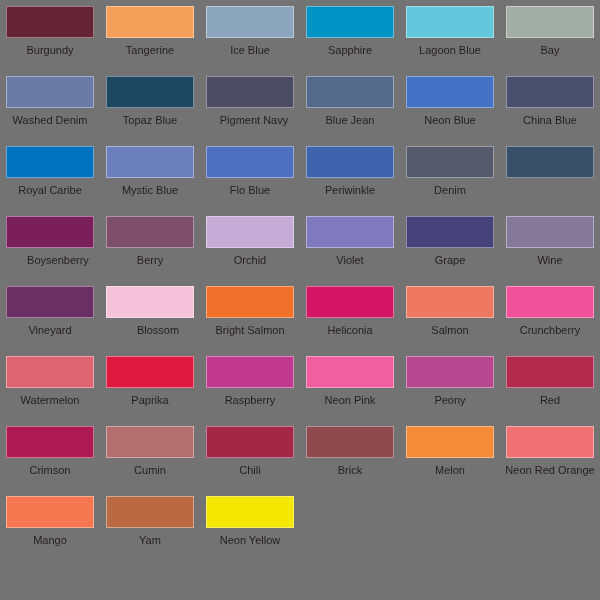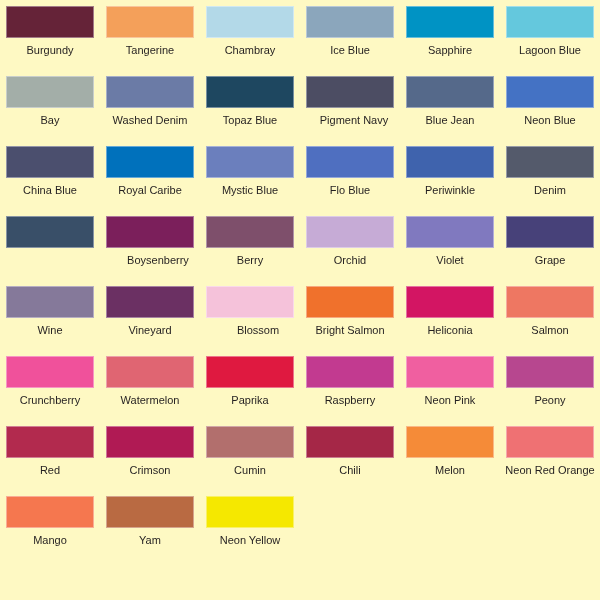--- a/index.html
+++ b/index.html
@@ -48,34 +48,30 @@
     color: #231f20;
     text-align: center;
     white-space: nowrap;
     letter-spacing: 0px;
     font-family: "Liberation Sans", sans-serif;
   }
 </style>
 </head>
 <body>
 
-<div id="swatch-chart" style="background: #fef9c3;">
+<div id="swatch-chart" style="background: #737373;">
     <div class="swatch-cell">
       <div class="swatch-chip" style="background-color: rgb(101, 35, 56);"></div>
       <div class="swatch-label" style="color: rgb(35, 31, 32);">Burgundy</div>
     </div>
     <div class="swatch-cell">
       <div class="swatch-chip" style="background-color: rgb(244, 160, 90);"></div>
       <div class="swatch-label" style="color: rgb(35, 31, 32);">Tangerine</div>
     </div>
     <div class="swatch-cell">
-      <div class="swatch-chip" style="background-color: rgb(179, 217, 232);"></div>
-      <div class="swatch-label" style="color: rgb(35, 31, 32);">Chambray</div>
-    </div>
-    <div class="swatch-cell">
       <div class="swatch-chip" style="background-color: rgb(139, 166, 188);"></div>
       <div class="swatch-label" style="color: rgb(35, 31, 32);">Ice Blue</div>
     </div>
     <div class="swatch-cell">
       <div class="swatch-chip" style="background-color: rgb(0, 147, 196);"></div>
       <div class="swatch-label" style="color: rgb(35, 31, 32);">Sapphire</div>
     </div>
     <div class="swatch-cell">
       <div class="swatch-chip" style="background-color: rgb(100, 200, 221);"></div>
       <div class="swatch-label" style="color: rgb(35, 31, 32);">Lagoon Blue</div>
@@ -208,20 +204,24 @@
       <div class="swatch-chip" style="background-color: rgb(176, 26, 84);"></div>
       <div class="swatch-label" style="color: rgb(35, 31, 32);">Crimson</div>
     </div>
     <div class="swatch-cell">
       <div class="swatch-chip" style="background-color: rgb(178, 111, 109);"></div>
       <div class="swatch-label" style="color: rgb(35, 31, 32);">Cumin</div>
     </div>
     <div class="swatch-cell">
       <div class="swatch-chip" style="background-color: rgb(165, 39, 71);"></div>
       <div class="swatch-label" style="color: rgb(35, 31, 32);">Chili</div>
+    </div>
+    <div class="swatch-cell">
+      <div class="swatch-chip" style="background-color: rgb(142, 74, 78);"></div>
+      <div class="swatch-label" style="color: rgb(35, 31, 32);">Brick</div>
     </div>
     <div class="swatch-cell">
       <div class="swatch-chip" style="background-color: rgb(245, 139, 56);"></div>
       <div class="swatch-label" style="color: rgb(35, 31, 32);">Melon</div>
     </div>
     <div class="swatch-cell">
       <div class="swatch-chip" style="background-color: rgb(239, 113, 115);"></div>
       <div class="swatch-label" style="color: rgb(35, 31, 32);">Neon Red Orange</div>
     </div>
     <div class="swatch-cell">

